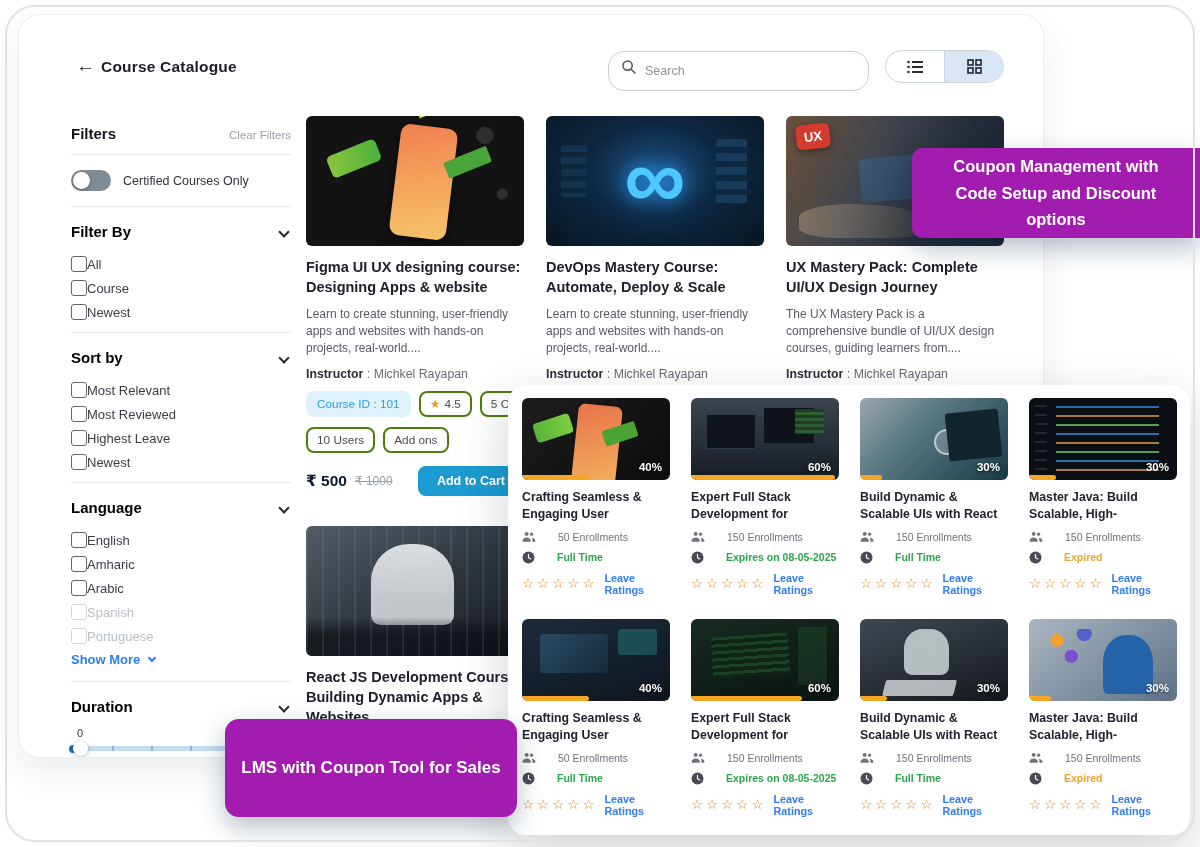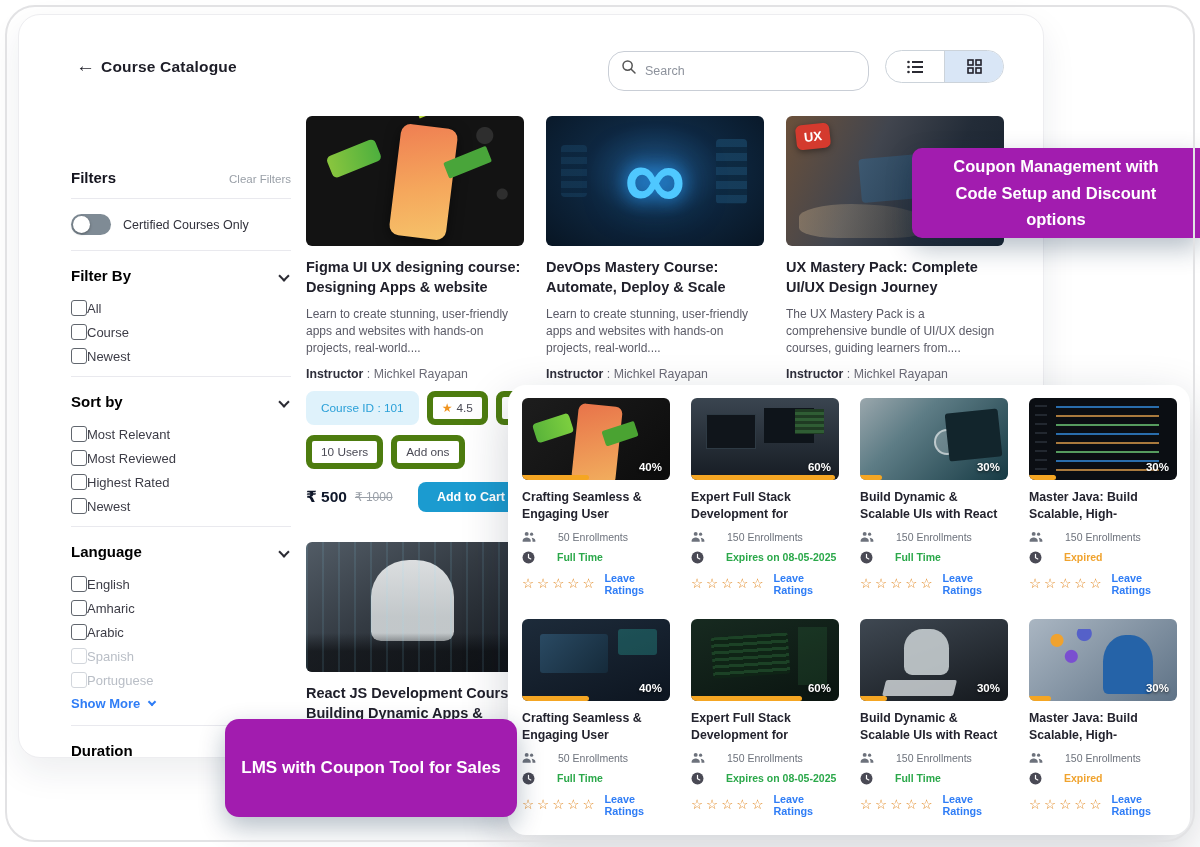--- a/index.html
+++ b/index.html
@@ -31,21 +31,21 @@
   .search-ico { position:absolute; left:13px; top:8px; }
   .view-toggle {
     position:absolute; left:866px; top:35px; width:119px; height:33px;
     border:1px solid #ccd3da; border-radius:17px; display:flex; overflow:hidden; background:#fff;
   }
   .vt-half { flex:1; display:flex; align-items:center; justify-content:center; cursor:pointer; }
   .vt-half.sel { background:#d9e6f6; }
   .vt-div { width:1px; background:#ccd3da; }
 
   
-  .sidebar { position:absolute; left:52px; top:110px; width:220px;margin-top:44px; }
+  .sidebar { position:absolute; left:52px; top:110px; width:220px; }
   .side-head { display:flex; justify-content:space-between; align-items:baseline; margin-bottom:12px; }
   .side-head b { font-size:15px; font-weight:700; color:#15151f; }
   .clear { font-size:11.5px; color:#9aa0a8; cursor:pointer; }
   .hr { height:1px; background:#e9e9ee; }
   .tog-row { display:flex; align-items:center; gap:12px; margin:15px 0 15px; }
   .switch { width:40px; height:21px; border-radius:11px; background:#7f8b95; position:relative; cursor:pointer; flex:0 0 auto; }
   .switch::after { content:''; position:absolute; left:2px; top:2px; width:17px; height:17px; border-radius:50%; background:#fff; box-shadow:0 1px 3px rgba(0,0,0,.35); }
   .tog-label { font-size:12.5px; color:#32323c; }
   .sec-head { display:flex; justify-content:space-between; align-items:center; margin:16px 0 8px; }
   .sec-head b { font-size:15px; font-weight:700; color:#000000; }
@@ -68,21 +68,21 @@
   .courses { position:absolute; left:287px; top:101px; width:700px;
     display:grid; grid-template-columns:repeat(3,218px); column-gap:22px; row-gap:30px; }
   .course-card { width:218px; cursor:pointer; }
   .thumb { position:relative; height:130px; border-radius:6px; overflow:hidden; background:#15181c; }
   .thumb i, .othumb i { position:absolute; display:block; }
   .c-title { margin-top:11px; font-size:14.5px; line-height:1.4; font-weight:700; color:#20202b; }
   .c-desc { margin-top:8px; font-size:12px; line-height:1.45; color:#5a5a66; }
   .c-inst { margin-top:9px; font-size:12.3px; color:#6a6a75; }
   .c-inst b { color:#2e2e3a; font-weight:700; }
   .badges { display:flex; gap:8px; margin-top:10px; flex-wrap:nowrap; }
-  .pill { display:inline-flex; align-items:center; gap:4px; border:6px solid #4d7c0f; border-radius:8px;
+  .pill { display:inline-flex; align-items:center; gap:4px; border:2px solid #4d7c0f; border-radius:8px;
     padding:4px 9px; font-size:11.8px; color:#4a4a55; background:#fff; white-space:nowrap; }
   .pill-id { background:#dff2fb; border-color:#dff2fb; color:#2aa0d8; }
   .pill .star { font-style:normal; color:#f0941f; font-size:12px; }
   .pill:empty { display:none; }
   .price-row { display:flex; align-items:center; margin-top:13px; }
   .price { font-size:15.5px; font-weight:700; color:#0f172a; }
   .old-price { font-size:12px; color:#9aa0a8; text-decoration:line-through; margin-left:8px; }
   .cta { margin-left:auto; background:#1b9bd0; border:none; color:#fff; font-size:12.5px; font-weight:700;
     padding:8px 19px; border-radius:8px; cursor:pointer; font-family:"Liberation Sans","DejaVu Sans",sans-serif; }
   .price:empty,.old-price:empty,.cta:empty { display:none; }
@@ -247,21 +247,21 @@
       <label class="check-row" data-muted="false">
             <span class="cbox"></span>
             <span class="clabel">Most Relevant</span>
           </label>
           <label class="check-row" data-muted="false">
             <span class="cbox"></span>
             <span class="clabel">Most Reviewed</span>
           </label>
           <label class="check-row" data-muted="false">
             <span class="cbox"></span>
-            <span class="clabel">Highest Rated</span>
+            <span class="clabel">Highest Leave</span>
           </label>
           <label class="check-row" data-muted="false">
             <span class="cbox"></span>
             <span class="clabel">Newest</span>
           </label>
         </div>
       <div class="hr mt12"></div>
 
       <div class="sec-head">
         <b>Language</b>

